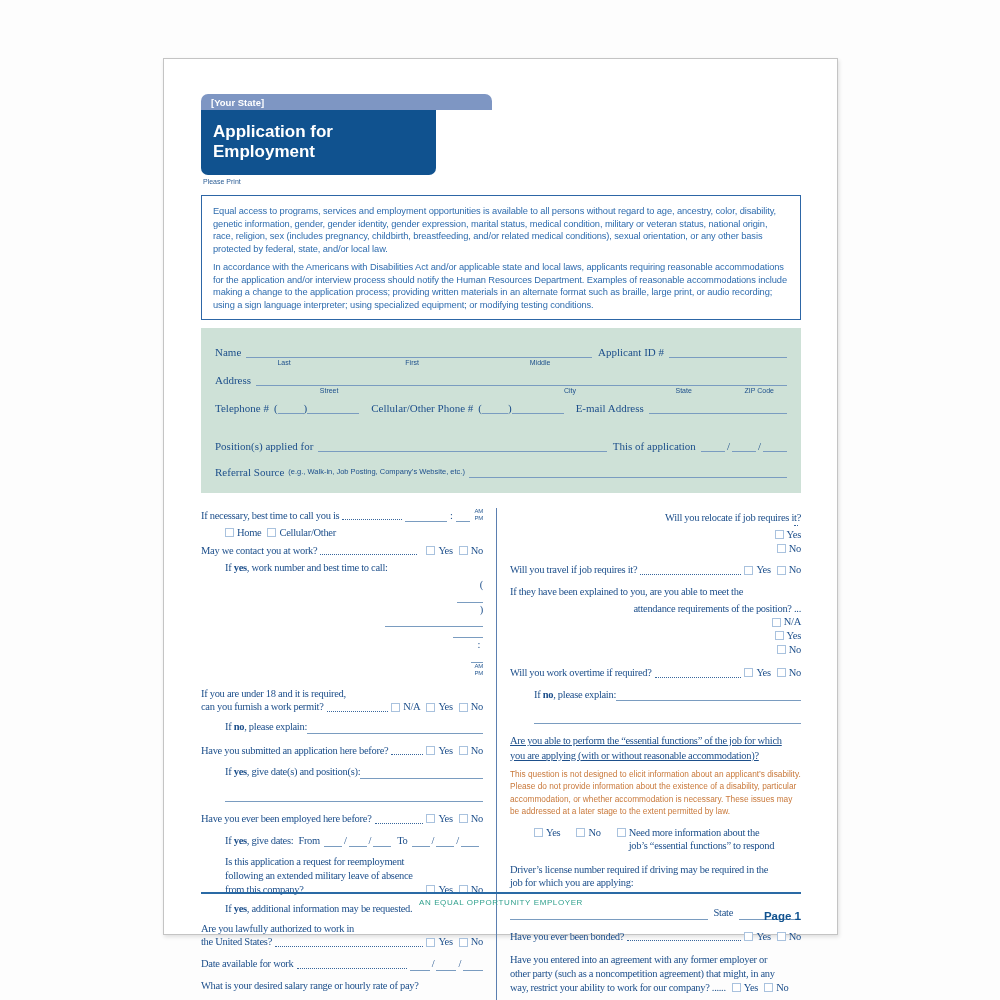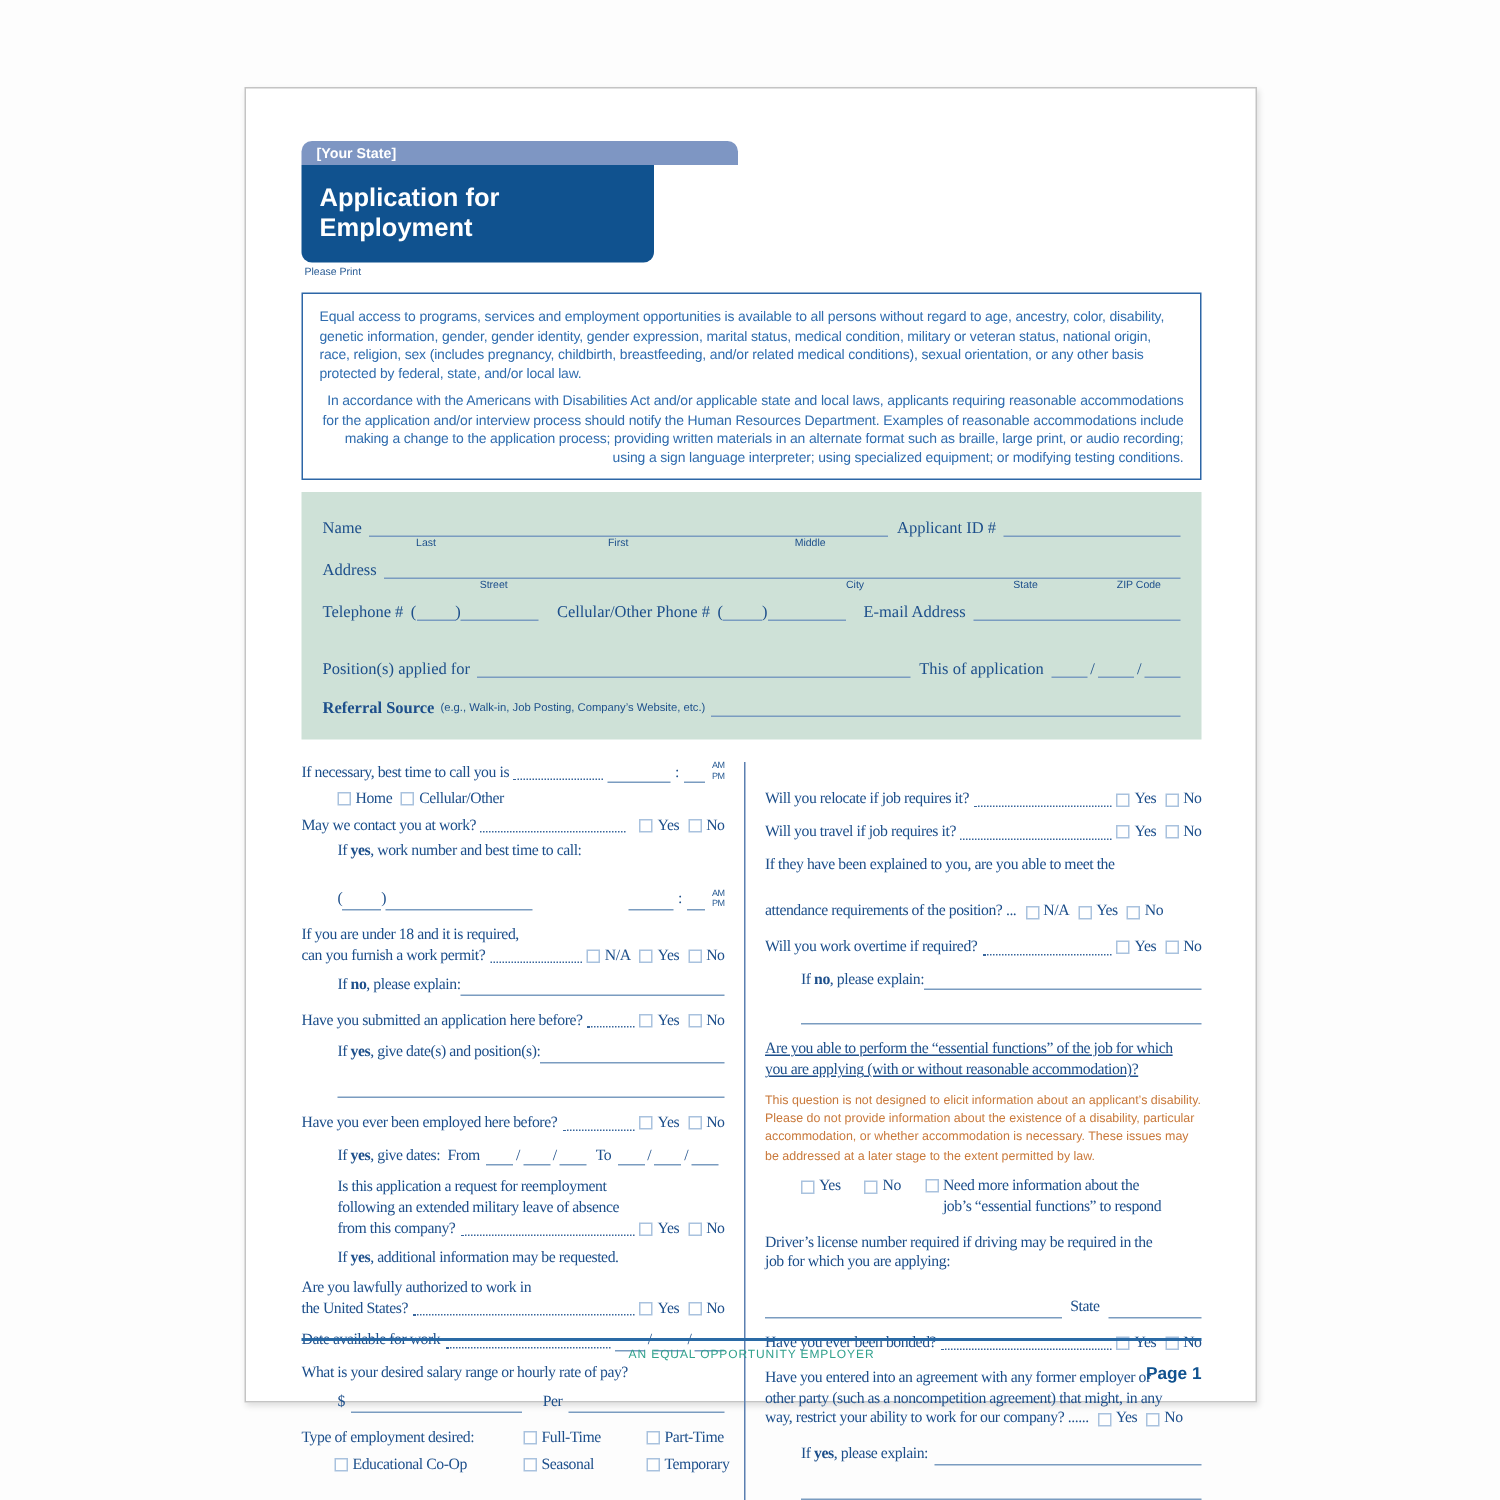--- a/index.html
+++ b/index.html
@@ -12,45 +12,45 @@
   
   .hdr-light { width:291px; background:#7e96c3; color:#ffffff; border-radius:7px 7px 0 0;
                font:bold 9.5px "Liberation Sans", sans-serif; padding:3px 10px 2px; }
   .hdr-dark  { width:235px; background:#10528f; color:#ffffff; border-radius:0 0 7px 7px;
                font:bold 17px "Liberation Sans", sans-serif; padding:12px 12px 13px; }
   .please-print { font:7px "Liberation Sans", sans-serif; color:#2a5c94; margin:3px 0 10px 2px; }
 
   
   .legal { border:1.5px solid #2d66a6; color:#2f6cae; font:9.3px/1.35 "Liberation Sans", sans-serif;
            padding:9px 11px 8px; letter-spacing:-0.1px; }
-  .legal p + p { margin-top:6px;text-align:right; }
+  .legal p + p { margin-top:6px; }
 
   
   .info { background:#cee1d7; color:#1d4f8b; font-size:11px; padding:18px 14px 13px; margin-top:8px; }
   .irow { display:flex; align-items:center; margin-bottom:8px; white-space:nowrap; }
   .irow.mb-lg { margin-bottom:16px; }
   .ilabel { margin-right:5px; }
   .wline { border-bottom:1px solid #7a9cc0; height:12px; position:relative; }
   .grow { flex:1 1 auto; min-width:10px; }
   .sub { position:absolute; top:13px; font:7px "Liberation Sans", sans-serif; color:#1d4f8b; }
   .bl { display:inline-block; border-bottom:1px solid #7a9cc0; height:11px; vertical-align:baseline; }
   .slash { margin:0 2px; }
-  .ref-bold { font-weight:bold; }
+  .ref-bold { font-weight:normal; }
   .ref-hint { font:7.5px "Liberation Sans", sans-serif; margin:0 4px 1px 4px; }
 
   
   .cols { display:flex; margin-top:15px; color:#1d4f8b; font-size:10.5px; letter-spacing:-0.3px; line-height:1.3; }
   .colL { width:295px; padding-right:13px; }
   .colR { width:305px; padding-left:13px; border-left:1px solid #5b7fb0; }
   .qrow { display:flex; align-items:flex-end; white-space:nowrap; }
   .lead { flex:1 1 auto; border-bottom:1.5px dotted #38669c; margin:0 3px 2px 3px; min-width:4px; }
   .cb { width:9px; height:9px; border:1px solid #a9c2de; background:#fff; display:inline-block; flex:0 0 auto; }
   .cbl { display:inline-flex; align-items:center; gap:3px; margin-left:6px; white-space:nowrap; }
   .ind { margin-left:24px; }
-  .mt2 { margin-top:18px; } .mt4 { margin-top:4px; } .mt6 { margin-top:6px; }
+  .mt2 { margin-top:3px;flex-direction:column; } .mt4 { margin-top:4px; } .mt6 { margin-top:6px; }
   .mt8 { margin-top:8px; } .mt10 { margin-top:10px; } .mt12 { margin-top:12px; }
   .ampm { display:inline-flex; flex-direction:column; font:6px "Liberation Sans", sans-serif;
           line-height:1.15; margin:0 0 0 5px; color:#2a5c94; }
   .note { color:#c9793b; font:8.3px/1.5 "Liberation Sans", sans-serif; letter-spacing:0; margin-top:5px; }
   .bigq { line-height:1.35;text-decoration:underline; }
 
   
   .footer { position:absolute; left:37px; width:600px; top:833px; }
   .frule { border-top:2.5px solid #2a6aa5; }
   .eoe { text-align:center; color:#31a18d; font:8px "Liberation Sans", sans-serif; letter-spacing:0.6px; margin-top:4px; }

